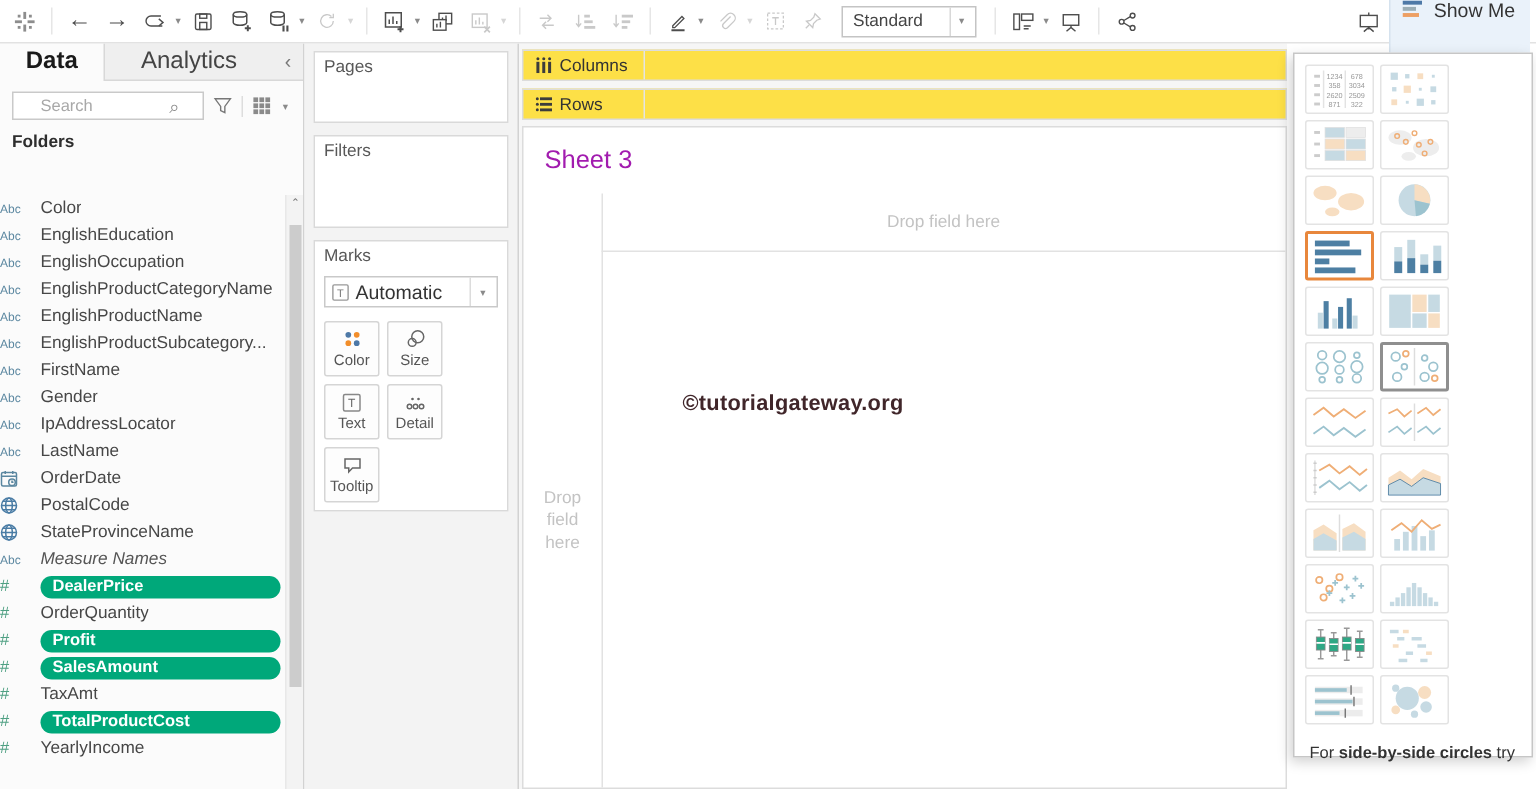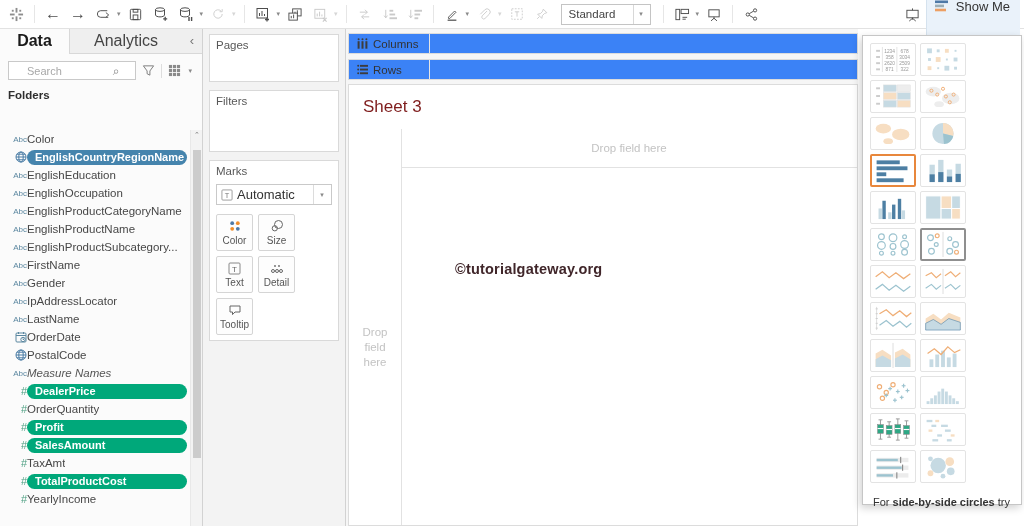--- a/index.html
+++ b/index.html
@@ -36,21 +36,21 @@
   .ds-name{white-space:nowrap;overflow:hidden;text-overflow:ellipsis;}
   .search-row{display:flex;align-items:center;gap:6px;margin:7px 8px 0 8px;}
   .search-box{flex:1;height:17px;border:1px solid #c9c9c9;background:#fff;display:flex;align-items:center;padding:0 16px;}
   .search-box input{border:0;outline:0;width:100%;font-size:11px;color:#444;font-family:"Liberation Sans",sans-serif;background:transparent;}
   .search-box input::placeholder{color:#a8a8a8;}
   .mag{color:#8a8a8a;font-size:12px;flex:none;}
   .mini-sep{width:1px;height:14px;background:#ddd;}
   .folders{font-size:11.5px;font-weight:bold;color:#2e2e2e;margin:9px 8px 0 8px;}
   .fields{position:absolute;top:102px;left:0;right:12px;bottom:0;overflow:hidden;}
   .frow{height:18px;display:flex;align-items:center;}
-  .fi{width:27px;flex:none;display:flex;align-items:center;justify-content:flex-end;}
+  .fi{width:27px;flex:none;display:flex;align-items:center;justify-content:flex-start;}
   .fi-abc{font-size:8px;color:#5b87a0;}
   .fi-num{font-size:11px;color:#4fa083;}
   .flabel{font-size:11.5px;color:#474747;white-space:nowrap;overflow:hidden;text-overflow:ellipsis;}
   .flabel.it{font-style:italic;color:#555;}
   .pill{flex:1;margin-right:3px;border-radius:9px;color:#fff;font-weight:bold;font-size:11px;
         padding:1px 8px 2px 8px;white-space:nowrap;overflow:hidden;}
   .pill.blue{background:#4584ad;}
   .pill.green{background:#00a87a;}
   .vscroll{position:absolute;top:102px;right:0;width:12px;bottom:0;background:#f3f3f3;border-left:1px solid #e8e8e8;box-sizing:border-box;}
   .varrow{position:absolute;top:1px;left:0;width:12px;text-align:center;font-size:7px;color:#777;}
@@ -66,28 +66,28 @@
   .mark-dd{margin-top:7px;height:19px;border:1px solid #c9c9c9;background:#fff;display:flex;align-items:center;}
   .dd-icon{margin:0 4px;display:flex;}
   .dd-label{flex:1;font-size:13px;color:#333;}
   .dd-caret{width:17px;height:100%;border-left:1px solid #dcdcdc;display:flex;align-items:center;justify-content:center;}
   .mark-grid{display:flex;flex-wrap:wrap;gap:5px;margin-top:9px;}
   .mbtn{width:37px;height:37px;border:1px solid #d5d5d5;border-radius:2px;background:#fdfdfd;
         display:flex;flex-direction:column;align-items:center;justify-content:center;gap:2px;box-sizing:border-box;}
   .mbtn .lbl{font-size:10px;color:#555;}
   
   .canvas{position:absolute;top:28px;left:346px;width:512px;bottom:0;background:#f6f6f6;}
-  .shelf{position:absolute;left:2px;right:0;height:21px;background:#3b82f6;border:1px solid #dcdcdc;
+  .shelf{position:absolute;left:2px;right:0;height:21px;background:#fde047;border:1px solid #dcdcdc;
          display:flex;align-items:center;box-sizing:border-box;}
   .shelf-cols{top:5px;}
   .shelf-rows{top:31px;}
   .shelf-head{display:flex;align-items:center;gap:5px;padding:0 8px;width:64px;height:100%;
               border-right:1px solid #e4e4e4;font-size:11.5px;color:#333;flex:none;}
   .sheet{position:absolute;top:56px;left:2px;right:0;bottom:0;background:#fff;border:1px solid #dcdcdc;box-sizing:border-box;}
-  .sheet-title{position:absolute;top:12px;left:14px;font-size:17px;color:#7f1d1d;}
+  .sheet-title{position:absolute;top:12px;left:14px;font-size:17px;color:#a21caf;}
   .vline{position:absolute;left:52px;top:44px;bottom:0;width:0;border-left:1px solid #e2e2e2;}
   .hline{position:absolute;left:52px;right:0;top:82px;height:0;border-top:1px solid #e2e2e2;}
   .drop-top{position:absolute;left:52px;right:0;top:44px;height:38px;display:flex;align-items:center;
             justify-content:center;font-size:11.5px;color:#c3c3c3;}
   .drop-left{position:absolute;left:0;top:240px;width:52px;box-sizing:border-box;padding:0 9px;
              text-align:center;font-size:11.5px;color:#c3c3c3;line-height:15px;}
   .watermark{position:absolute;left:106px;top:176px;font-size:14.5px;font-weight:bold;color:#40262a;letter-spacing:.2px;}
   
   .showme{position:absolute;left:862px;top:35px;width:160px;height:470px;background:#fff;
           border:1px solid #c6c6c6;box-shadow:-2px 3px 8px rgba(0,0,0,.18);box-sizing:border-box;z-index:6;}
@@ -315,30 +315,20 @@
     <div class="folders">Folders</div>
     <div class="fields" id="field-list">
         <div class="frow">
           <span class="fi">
             <span class="fi-abc">Abc</span>
           </span>
           <span class="flabel">Color</span>
         </div>
         <div class="frow">
           <span class="fi">
-            <svg width="12" height="12" viewBox="0 0 12 12" fill="none" stroke="#4a7ca5">
-              <circle cx="6" cy="6" r="5"></circle>
-              <ellipse cx="6" cy="6" rx="2.2" ry="5"></ellipse>
-              <path d="M1 6 h10 M1.8 3.2 h8.4 M1.8 8.8 h8.4"></path>
-            </svg>
-          </span>
-          <span class="pill blue">EnglishCountryRegionName</span>
-        </div>
-        <div class="frow">
-          <span class="fi">
             <span class="fi-abc">Abc</span>
           </span>
           <span class="flabel">EnglishEducation</span>
         </div>
         <div class="frow">
           <span class="fi">
             <span class="fi-abc">Abc</span>
           </span>
           <span class="flabel">EnglishOccupation</span>
         </div>
@@ -397,20 +387,30 @@
         </div>
         <div class="frow">
           <span class="fi">
             <svg width="12" height="12" viewBox="0 0 12 12" fill="none" stroke="#4a7ca5">
               <circle cx="6" cy="6" r="5"></circle>
               <ellipse cx="6" cy="6" rx="2.2" ry="5"></ellipse>
               <path d="M1 6 h10 M1.8 3.2 h8.4 M1.8 8.8 h8.4"></path>
             </svg>
           </span>
           <span class="flabel">PostalCode</span>
+        </div>
+        <div class="frow">
+          <span class="fi">
+            <svg width="12" height="12" viewBox="0 0 12 12" fill="none" stroke="#4a7ca5">
+              <circle cx="6" cy="6" r="5"></circle>
+              <ellipse cx="6" cy="6" rx="2.2" ry="5"></ellipse>
+              <path d="M1 6 h10 M1.8 3.2 h8.4 M1.8 8.8 h8.4"></path>
+            </svg>
+          </span>
+          <span class="flabel">StateProvinceName</span>
         </div>
         <div class="frow">
           <span class="fi">
             <span class="fi-abc">Abc</span>
           </span>
           <span class="flabel it">Measure Names</span>
         </div>
         <div class="frow">
           <span class="fi">
             <span class="fi-num">#</span>

